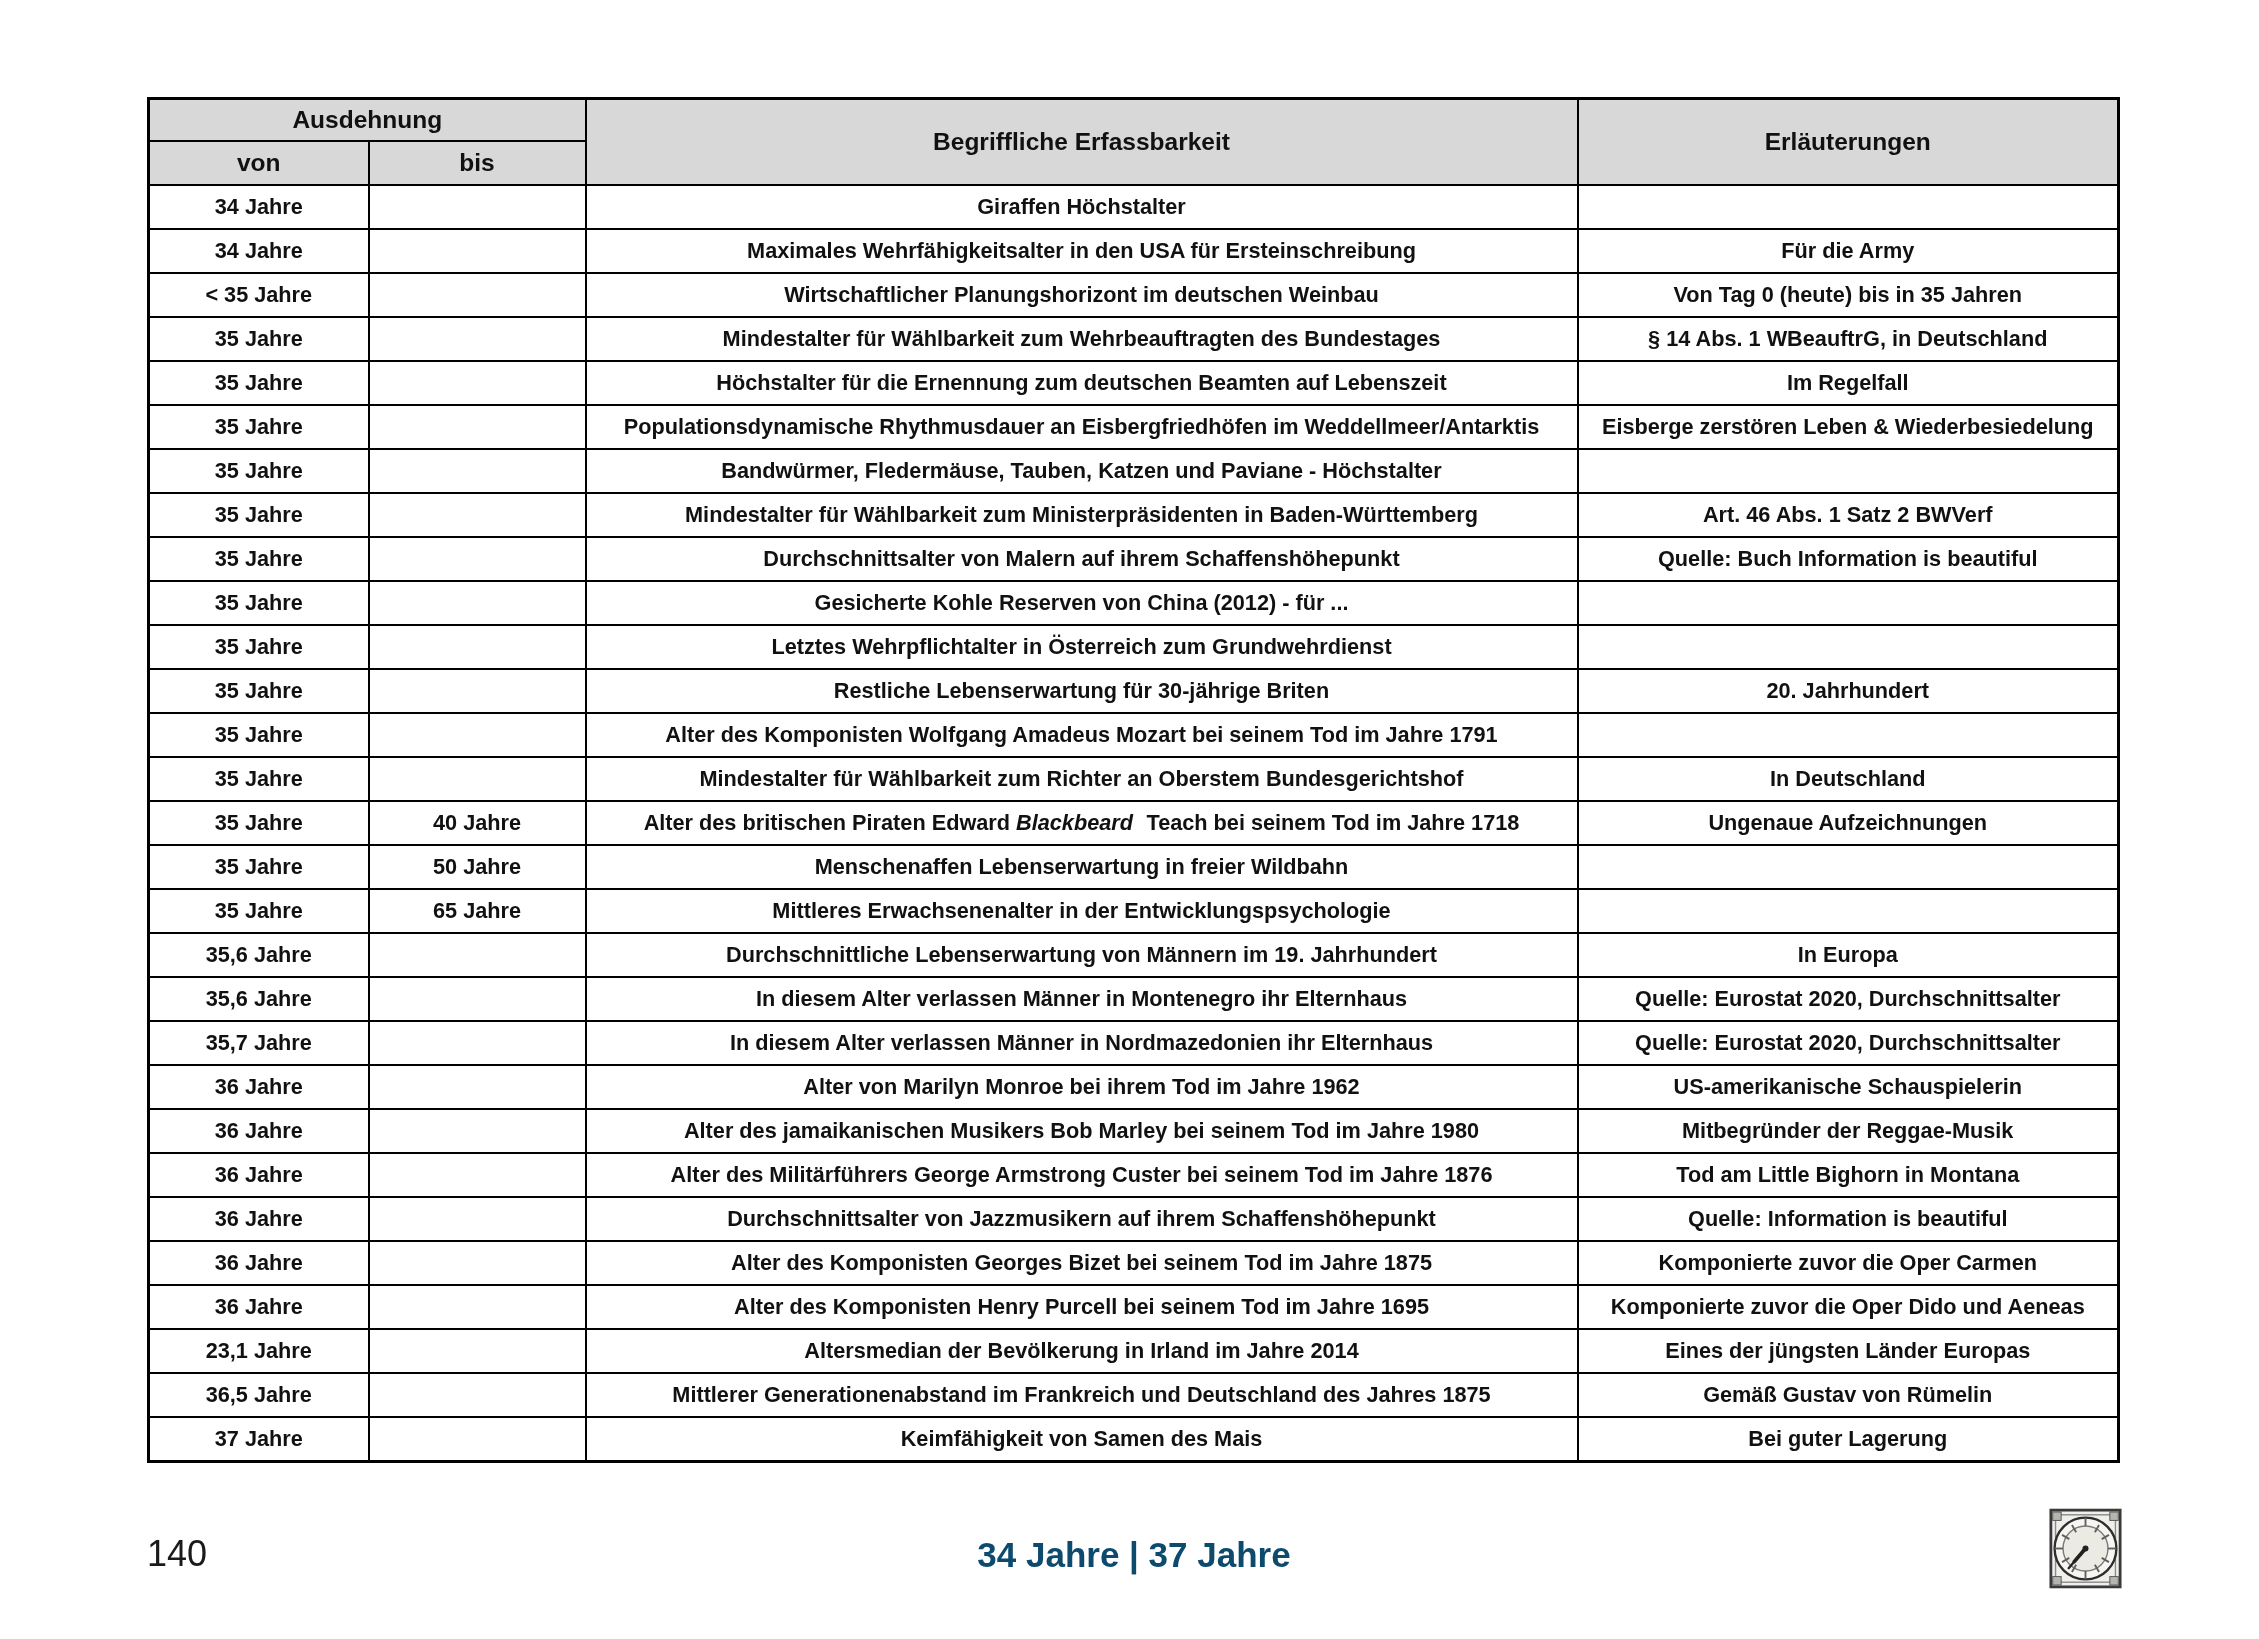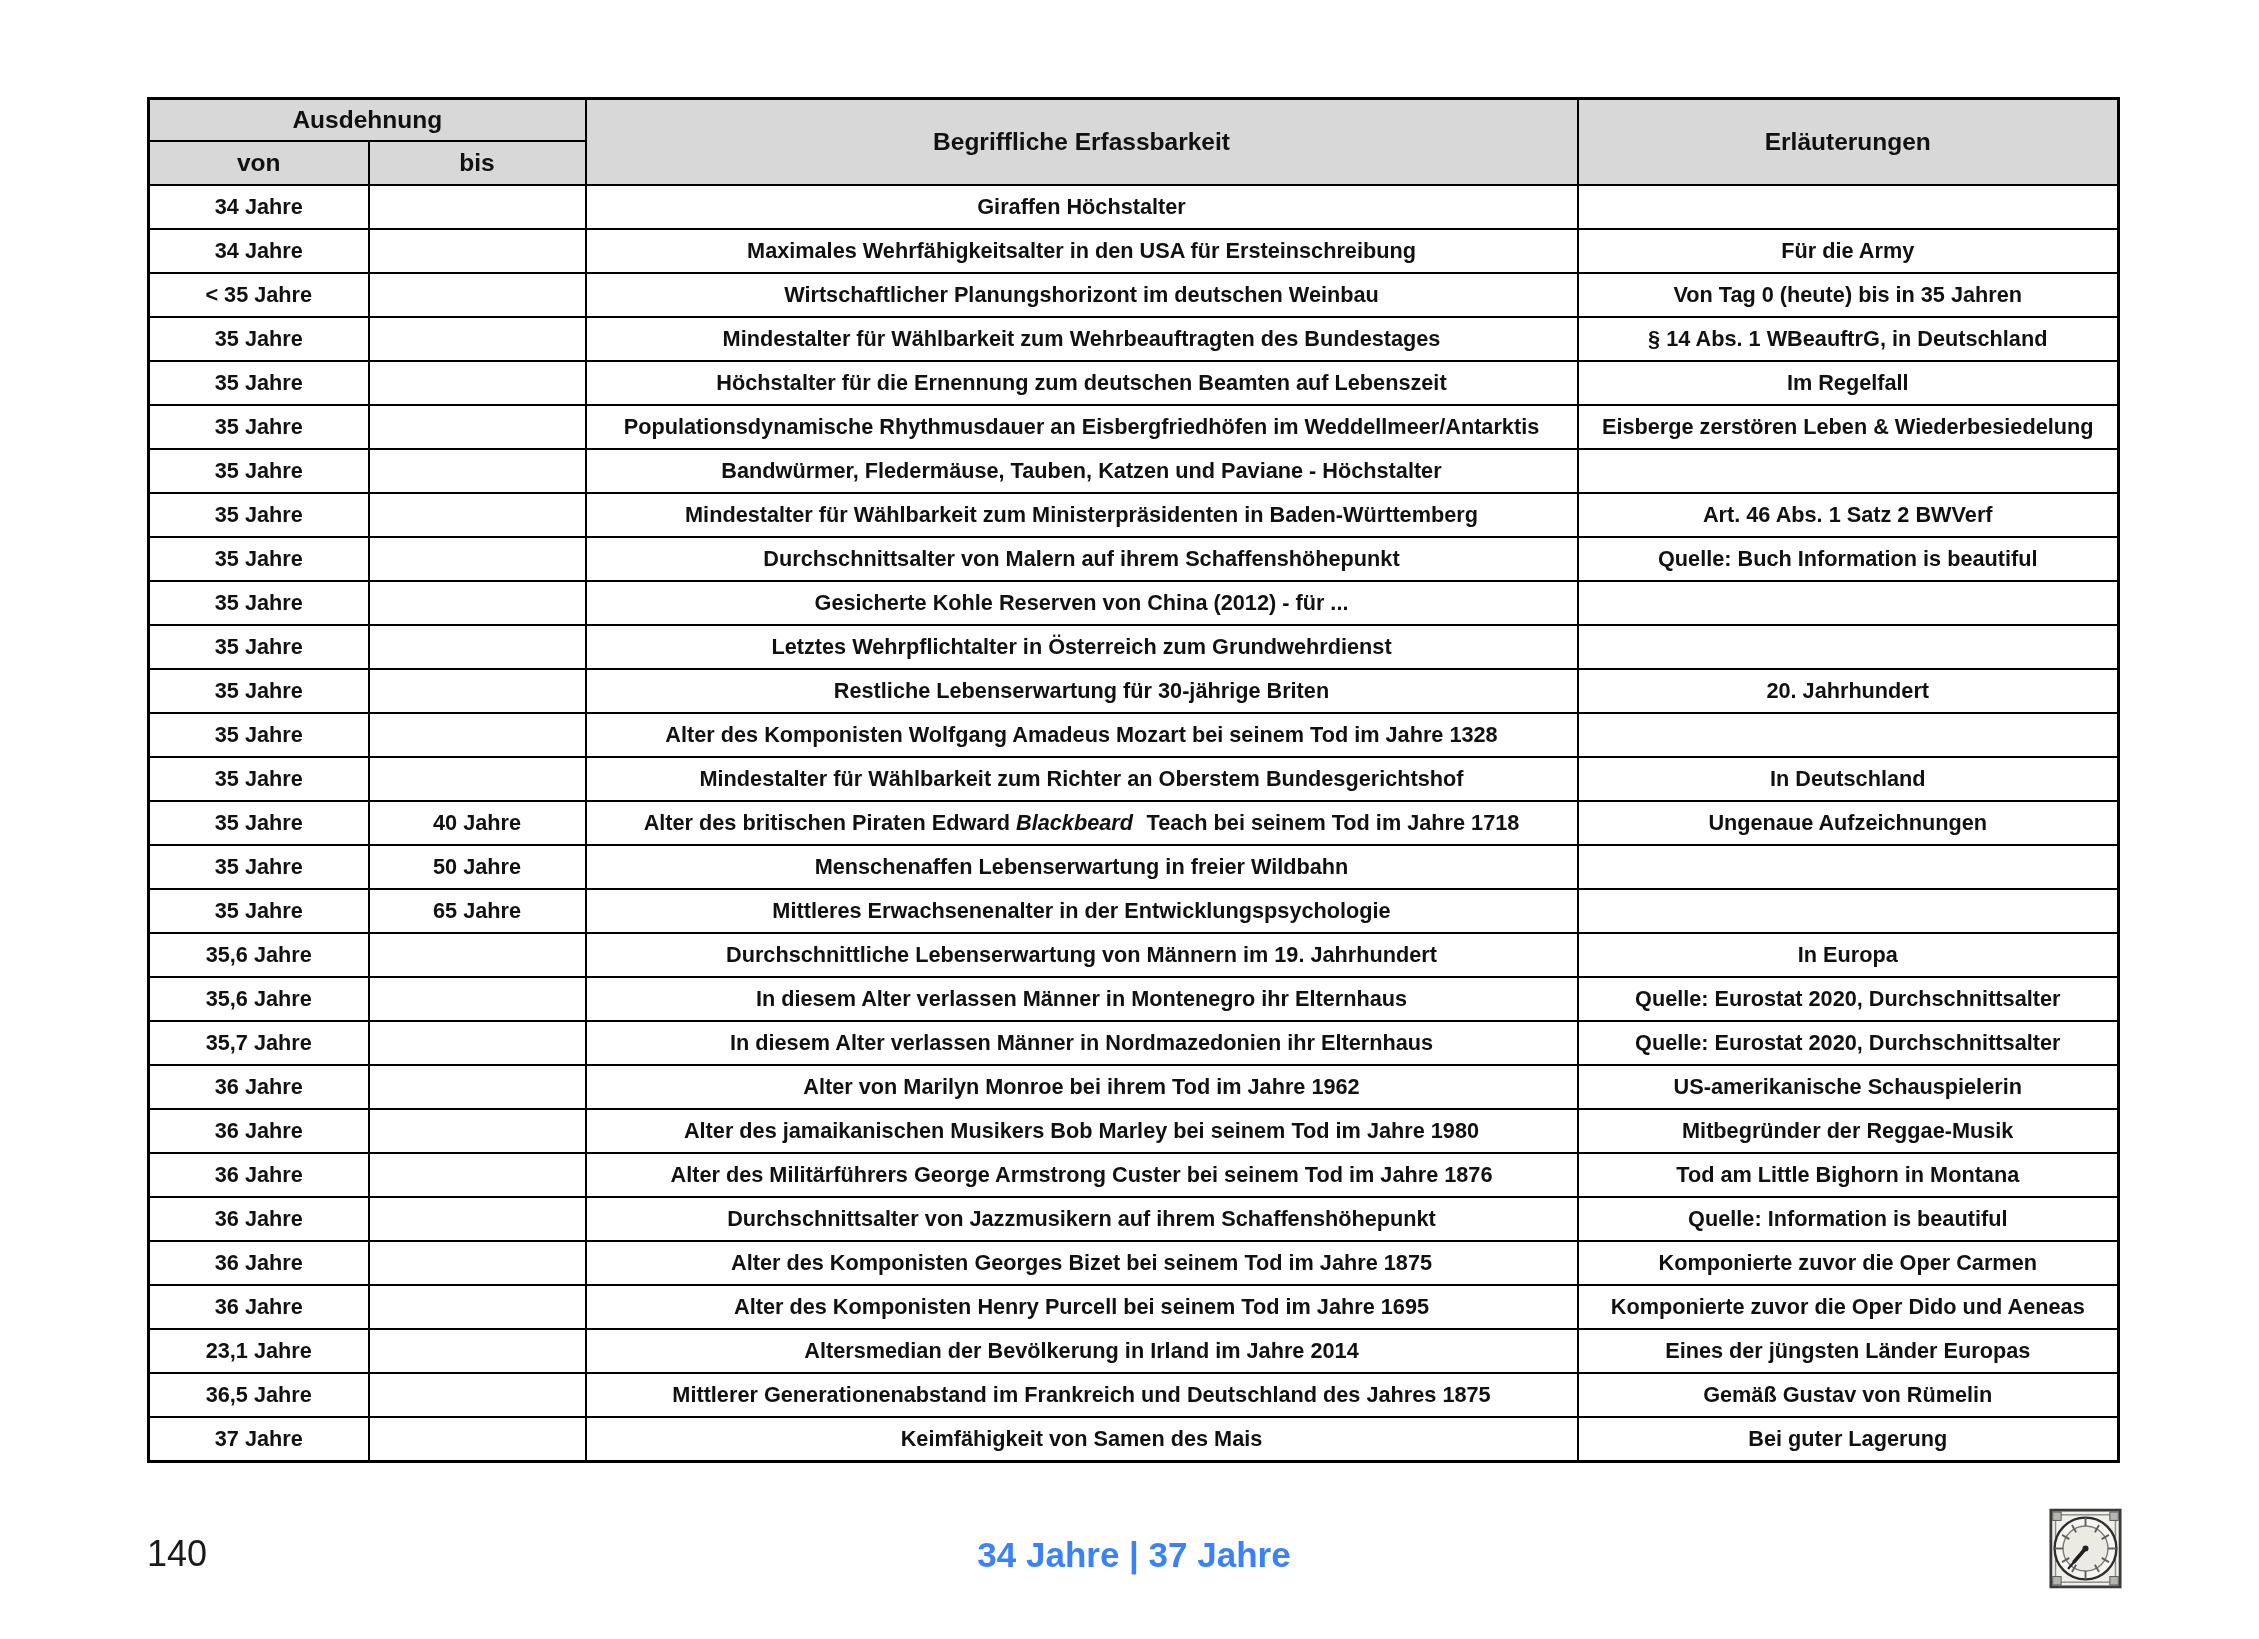--- a/index.html
+++ b/index.html
@@ -43,21 +43,21 @@
   td.c-von, td.c-bis{text-align:center;margin-left:11px;}
   td.c-text, td.c-note{text-align:center;padding:0 6.6px;}
   .it{font-style:italic;padding-right:7.5px;}
   .footer-page{
     position:absolute;left:147px;top:1533px;
     font-size:36px;font-weight:normal;color:#1a1a1a;
   }
   .footer-title{
     position:absolute;left:8px;right:0;top:1535px;
     text-align:center;
-    font-size:35px;font-weight:bold;color:#3b82f6;
+    font-size:35px;font-weight:bold;color:#0c4a6e;
   }
   .clock{
     position:absolute;left:2049px;top:1508px;
   }
 </style>
 </head>
 <body>
 
 <div class="page">
 
@@ -148,21 +148,21 @@
         </tr>
         <tr>
           <td class="c-von">35 Jahre</td>
           <td class="c-bis"></td>
           <td class="c-text"><span>Restliche Lebenserwartung für 30-jährige Briten</span></td>
           <td class="c-note">20. Jahrhundert</td>
         </tr>
         <tr>
           <td class="c-von">35 Jahre</td>
           <td class="c-bis"></td>
-          <td class="c-text"><span>Alter des Komponisten Wolfgang Amadeus Mozart bei seinem Tod im Jahre 1328</span></td>
+          <td class="c-text"><span>Alter des Komponisten Wolfgang Amadeus Mozart bei seinem Tod im Jahre 1791</span></td>
           <td class="c-note"></td>
         </tr>
         <tr>
           <td class="c-von">35 Jahre</td>
           <td class="c-bis"></td>
           <td class="c-text"><span>Mindestalter für Wählbarkeit zum Richter an Oberstem Bundesgerichtshof</span></td>
           <td class="c-note">In Deutschland</td>
         </tr>
         <tr>
           <td class="c-von">35 Jahre</td>

